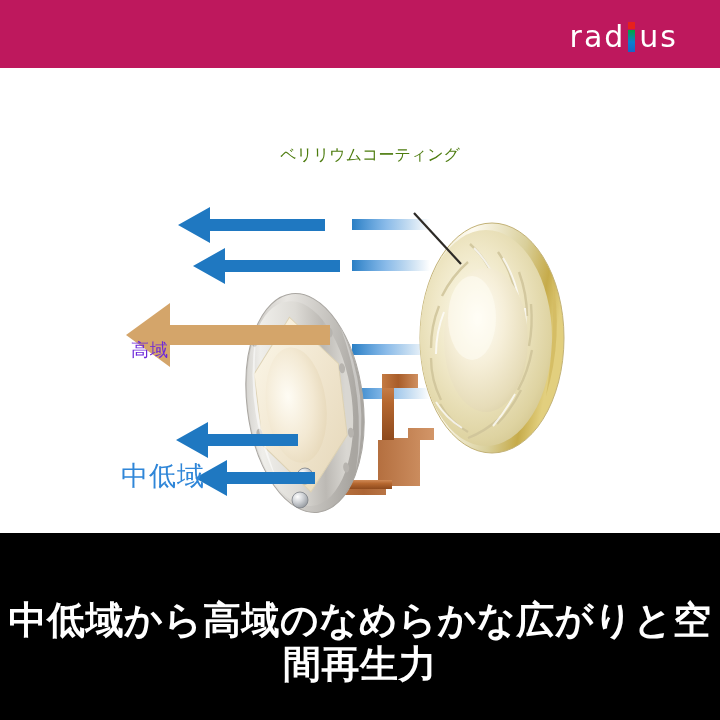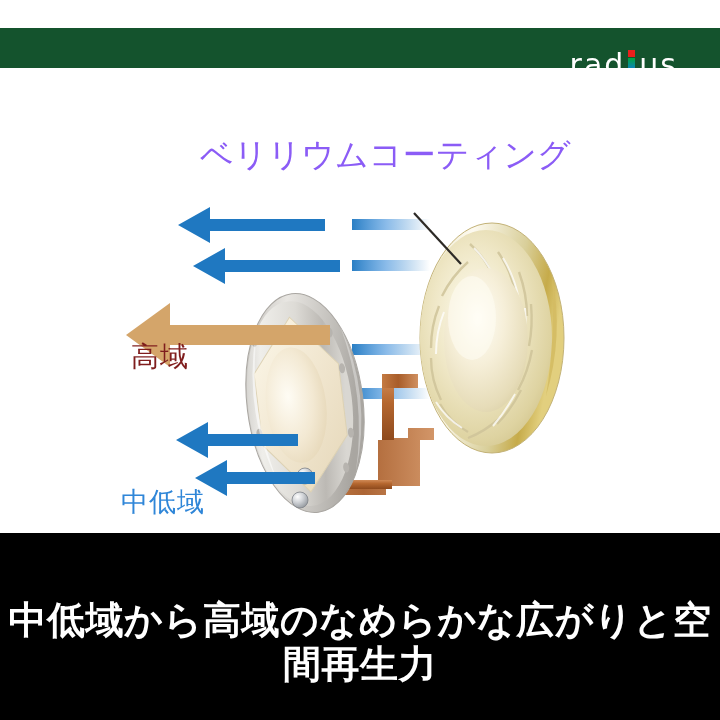--- a/index.html
+++ b/index.html
@@ -14,22 +14,21 @@
     background: #ffffff;
     overflow: hidden;
     font-family: "Liberation Sans", "DejaVu Sans", sans-serif;
   }
 
   
   .band-top {
     position: absolute;
     left: 0; top: 0;
     width: 720px; height: 68px;
-    background: #14532d;
-    margin-top: 28px;
+    background: #be185d;
   }
   .logo {
     position: absolute;
     right: 42px;
     top: 18px;
     display: flex;
     align-items: flex-end;
     height: 34px;
     letter-spacing: 1px;
   }
@@ -95,42 +94,42 @@
     background: #ffffff;
   }
 
   
   .callout {
     position: absolute;
     left: 200px;
     top: 70px;
     width: 340px;
     text-align: center;
-    color: #8b5cf6;
-    font-size: 33px;
+    color: #4d7c0f;
+    font-size: 16px;
     line-height: 34px;
     font-family: "DejaVu Sans", "Liberation Sans", sans-serif;
     white-space: nowrap;
   }
   .callout .l2 { display: block; }
 
   
   .label-high {
     position: absolute;
     left: 131px;
     top: 270px;
-    font-size: 28px;
-    color: #7f1d1d;
+    font-size: 18px;
+    color: #6d28d9;
     font-family: "DejaVu Sans", "Liberation Sans", sans-serif;
     letter-spacing: 1px;
   }
   .label-low {
     position: absolute;
     left: 121px;
-    top: 416px;
+    top: 390px;
     font-size: 27px;
     color: #2f86d8;
     font-family: Liberation Sans, sans-serif;
     letter-spacing: 1px;
   }
 
   .art {
     position: absolute;
     left: 0; top: 0;
     width: 720px; height: 465px;

